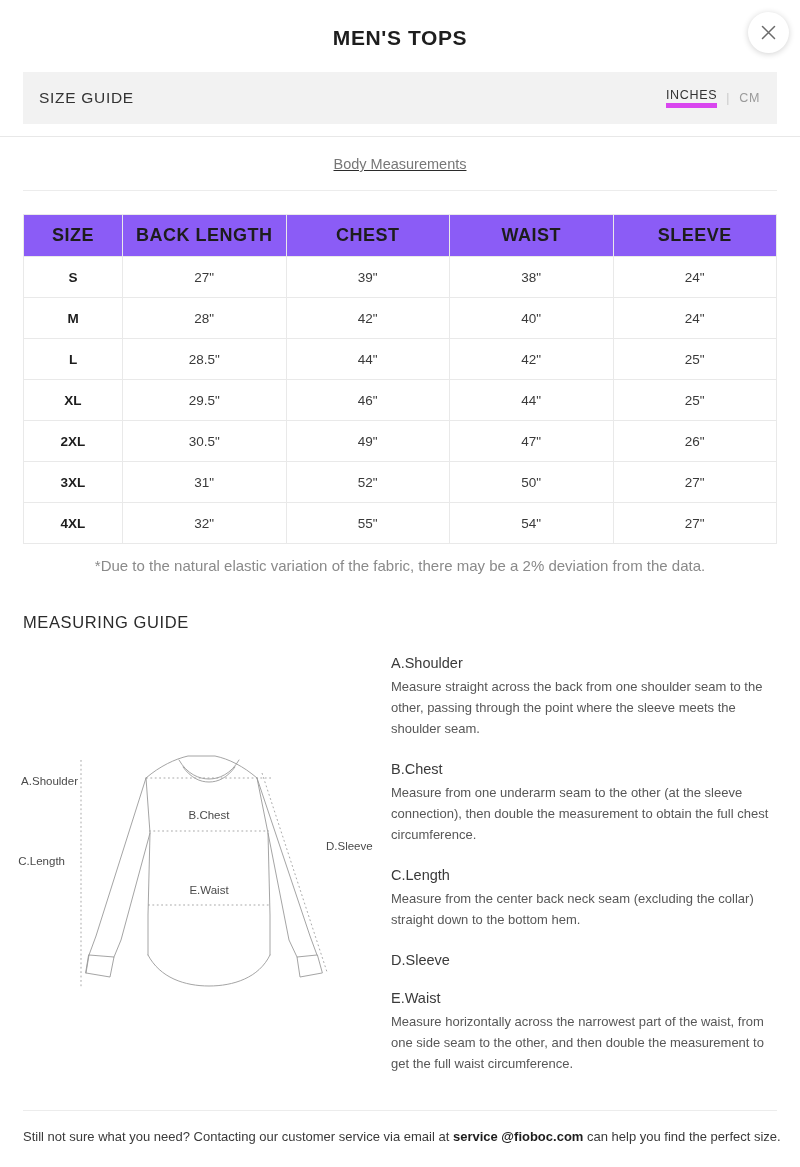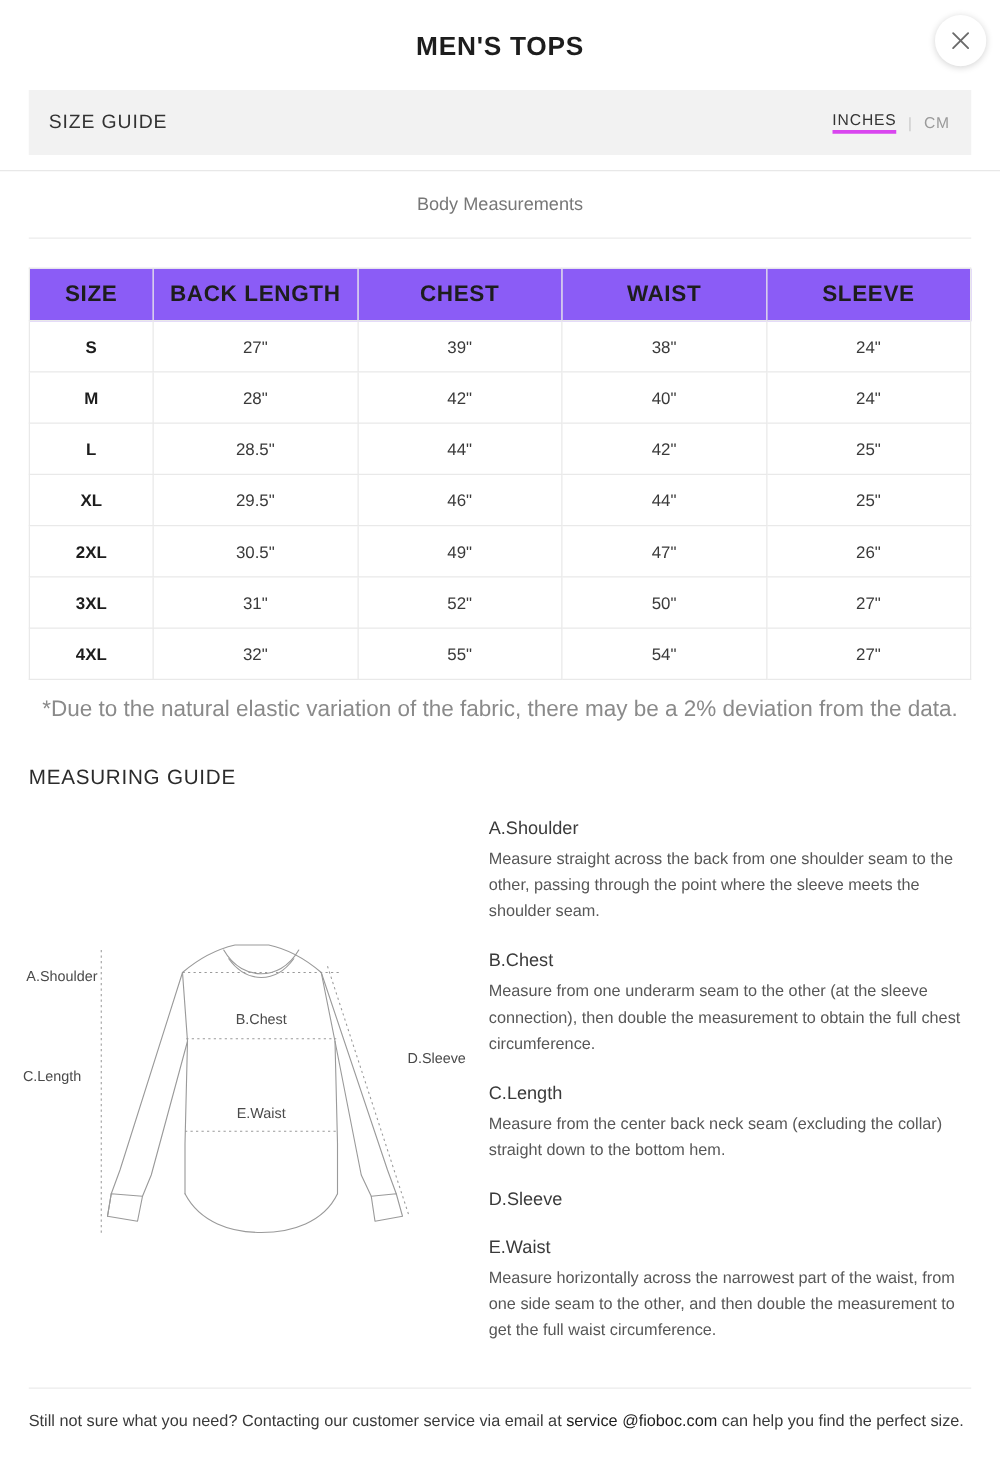--- a/index.html
+++ b/index.html
@@ -76,21 +76,21 @@
     gap: 9px;
     font-size: 12.5px;
     letter-spacing: 0.7px;
   }
   .unit-option {
     color: #9a9a9a;
     cursor: pointer;
   }
   .unit-option.active {
     color: #333333;
-    border-bottom: 3px solid #d946ef;
+    border-bottom: 5px solid #d946ef;
     padding-bottom: 1px;
   }
   .unit-divider {
     color: #c9c9c9;
     font-size: 12px;
   }
 
   .top-rule {
     position: absolute;
     left: 0;
@@ -102,20 +102,21 @@
 
   
   .tabs {
     position: absolute;
     left: 23px;
     top: 150px;
     width: 754px;
     display: flex;
     justify-content: center;
     gap: 70px;
+    text-decoration: underline;
   }
   .tab {
     position: relative;
     font-size: 14.5px;
     padding: 6px 3px 13px 3px;
     cursor: pointer;
     color: #777777;
     white-space: nowrap;
   }
   .tab.active {
@@ -173,21 +174,21 @@
   }
   .col-size { width: 99px; }
   .col-rest { width: 163.5px; }
 
   .table-note {
     position: absolute;
     left: 0;
     right: 0;
     top: 557px;
     text-align: center;
-    font-size: 18px;
+    font-size: 15px;
     color: #8a8a8a;
   }
 
   
   .measuring-heading {
     position: absolute;
     left: 23px;
     top: 613px;
     font-size: 16.5px;
     letter-spacing: 0.6px;
@@ -243,21 +244,21 @@
   .footer-text {
     position: absolute;
     left: 23px;
     top: 1129px;
     width: 760px;
     font-size: 13px;
     color: #3a3a3a;
     white-space: nowrap;
   }
   .footer-email {
-    font-weight: 400;
+    font-weight: 700;
     color: #1d1d1d;
   }
 </style>
 </head>
 <body>
 
 <div class="modal-header">
   <div class="modal-title">MEN'S TOPS</div>
   <button class="close-button">
     <span>

